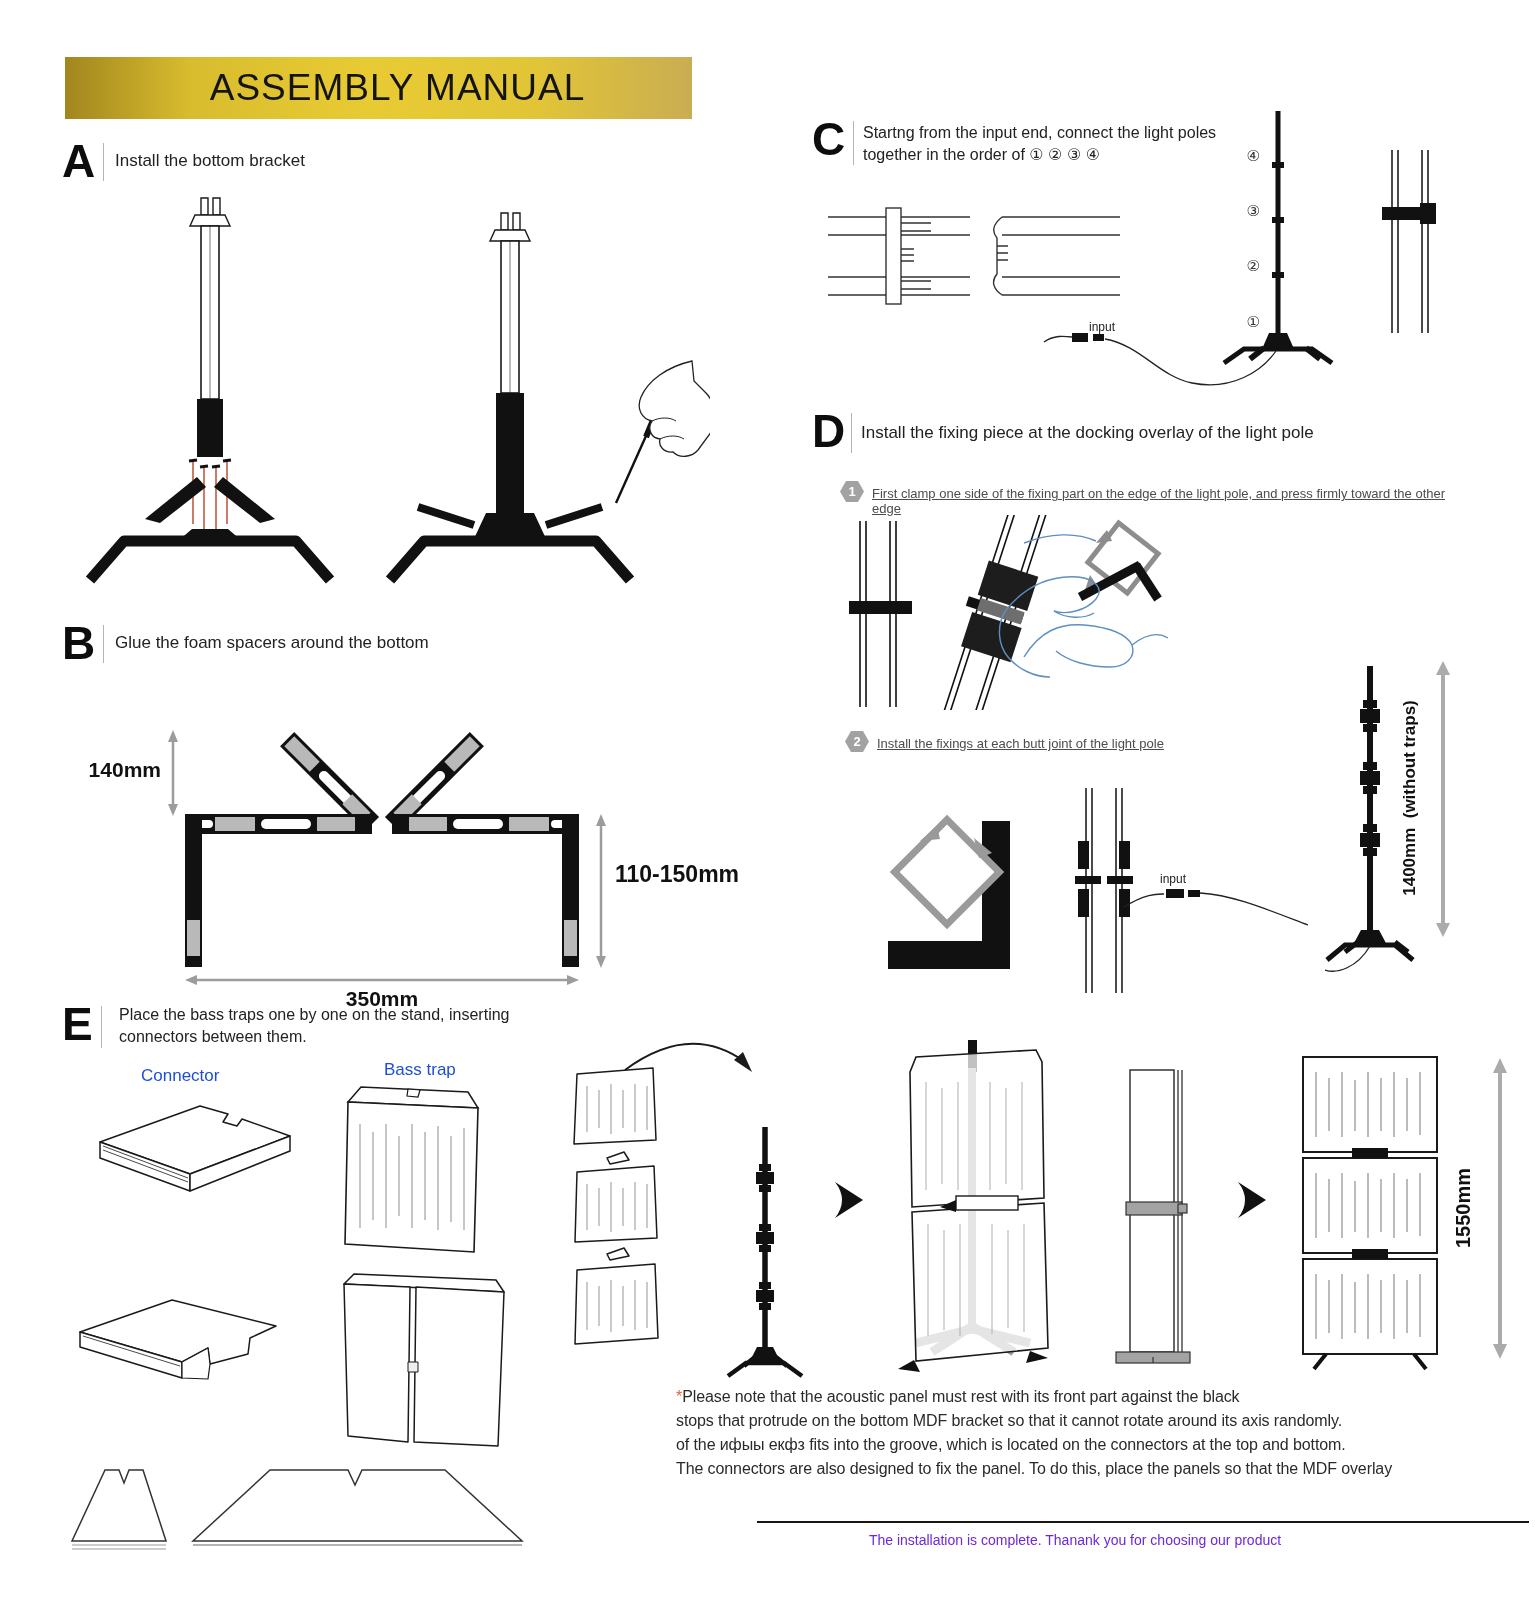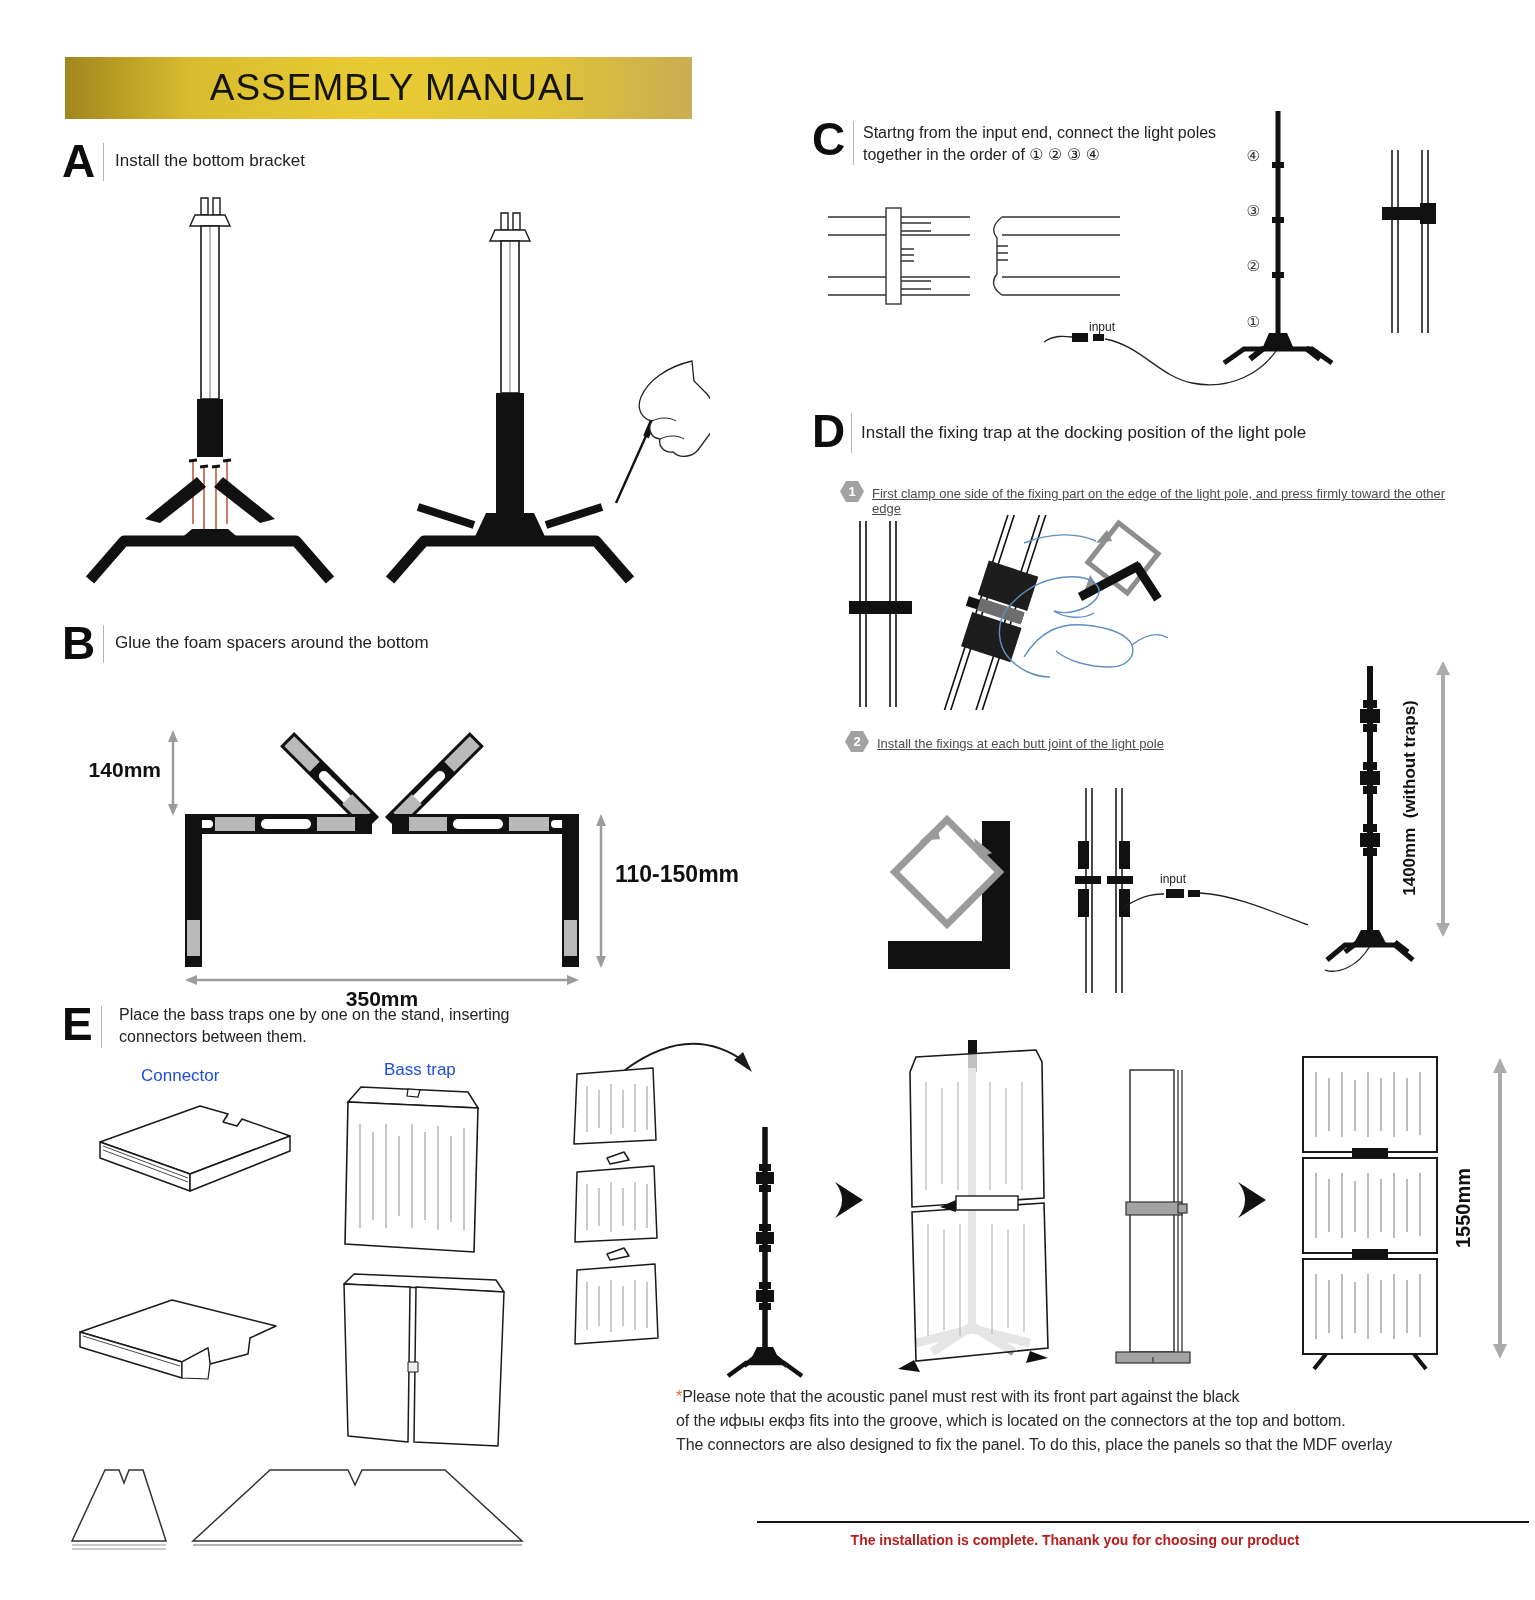--- a/index.html
+++ b/index.html
@@ -21,21 +21,21 @@
   .step-badge{
     width:24px;height:21px;background:#a2a2a2;color:#fff;font-size:13px;font-weight:bold;
     display:flex;align-items:center;justify-content:center;
     clip-path:polygon(25% 0%,75% 0%,100% 50%,75% 100%,25% 100%,0% 50%);
   }
   .step-text{font-size:13px;color:#4c4c4c;text-decoration:underline;}
   .part-label{font-size:17px;color:#1d4ed8;}
   .footnote{width:790px;font-size:16px;line-height:24px;color:#2a2a2a;letter-spacing:-0.1px;}
   .star{color:#e2632d;}
   .footer-line{height:2px;background:#161616;}
-  .footer-text{font-size:14px;color:#b91c1c;text-align:center;font-weight:bold;}
+  .footer-text{font-size:14px;color:#6d28d9;text-align:center;}
   svg text{font-family:"Liberation Sans","DejaVu Sans",sans-serif;}
 </style>
 </head>
 <body>
 
 <div class="page">
 
   <svg class="abs" style="left:60px;top:188px;" width="650" height="410" viewBox="0 0 650 410">
     <g>
       <path d="M141,10 h7 v17 h-7 z M153,10 h7 v17 h-7 z" fill="#fff" stroke="#1a1a1a" stroke-width="1.4"></path>
@@ -379,40 +379,41 @@
 
   <div class="abs letter" style="left:812px;top:116px;">C</div>
   <div class="abs vdiv" style="left:853px;top:121px;height:44px;"></div>
   <div class="abs instr-sm" style="left:863px;top:122px;">
     <div>Startng from the input end, connect the light poles</div>
     <div>together in the order of ① ② ③ ④</div>
   </div>
 
   <div class="abs letter" style="left:812px;top:408px;">D</div>
   <div class="abs vdiv" style="left:851px;top:413px;height:40px;"></div>
-  <div class="abs instr" style="left:861px;top:423px;">Install the fixing trap at the docking position of the light pole</div>
+  <div class="abs instr" style="left:861px;top:423px;">Install the fixing piece at the docking overlay of the light pole</div>
 
   <div class="abs step-badge" style="left:840px;top:481px;">1</div>
   <div class="abs step-text" style="left:872px;top:486px;width:600px;">First clamp one side of the fixing part on the edge of the light pole, and press firmly toward the other edge</div>
 
   <div class="abs step-badge" style="left:845px;top:731px;">2</div>
   <div class="abs step-text" style="left:877px;top:736px;width:420px;">Install the fixings at each butt joint of the light pole</div>
 
   <div class="abs letter" style="left:62px;top:1001px;">E</div>
   <div class="abs vdiv" style="left:101px;top:1006px;height:42px;"></div>
   <div class="abs instr-sm" style="left:119px;top:1004px;">
     <div>Place the bass traps one by one on the stand, inserting</div>
     <div>connectors between them.</div>
   </div>
 
   <div class="abs part-label" style="left:141px;top:1066px;">Connector</div>
   <div class="abs part-label" style="left:384px;top:1060px;">Bass trap</div>
 
   <div class="abs footnote" style="left:676px;top:1385px;">
     <div><span class="star">*</span><span>Please note that the acoustic panel must rest with its front part against the black</span></div>
+    <div>stops that protrude on the bottom MDF bracket so that it cannot rotate around its axis randomly.</div>
     <div>of the ифыы екфз fits into the groove, which is located on the connectors at the top and bottom.</div>
     <div>The connectors are also designed to fix the panel. To do this, place the panels so that the MDF overlay</div>
   </div>
 
   <div class="abs footer-line" style="left:757px;top:1521px;width:772px;"></div>
   <div class="abs footer-text" style="left:830px;top:1532px;width:490px;">The installation is complete. Thanank you for choosing our product</div>
 
 </div>
 
 </body></html>

